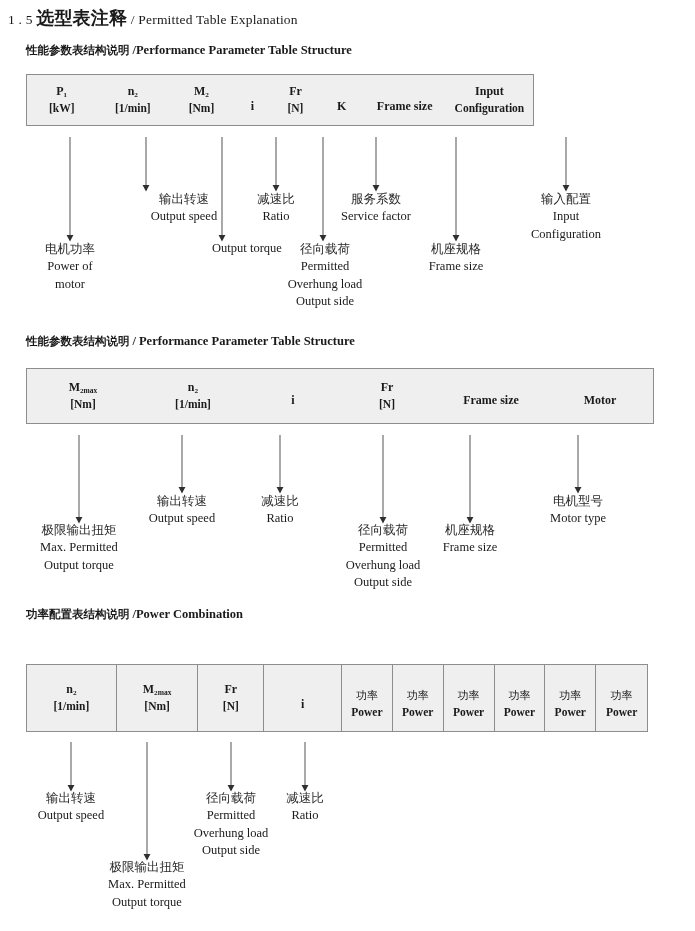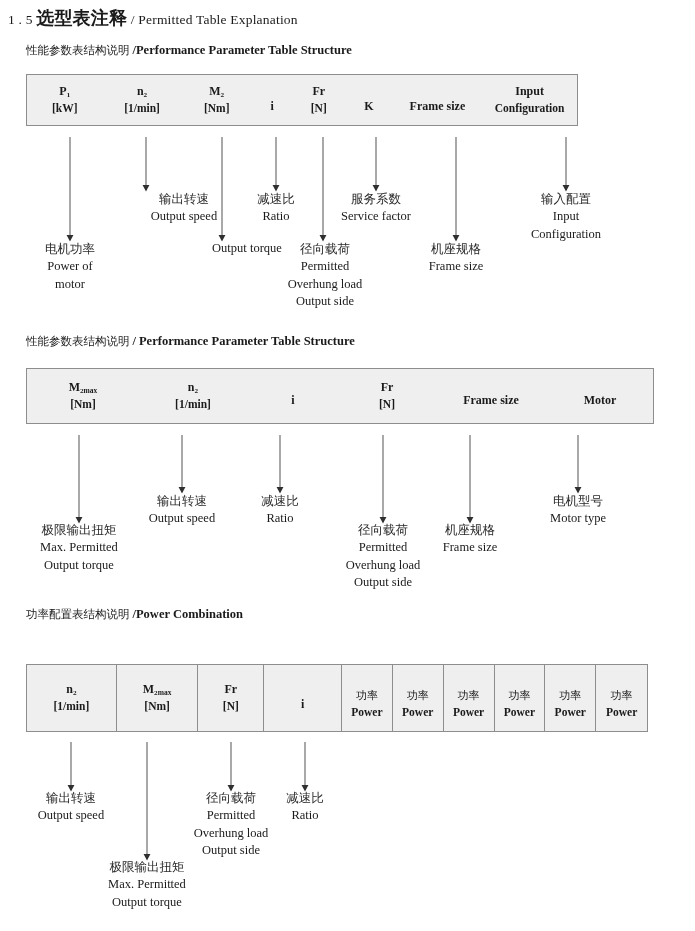--- a/index.html
+++ b/index.html
@@ -31,42 +31,42 @@
   .page-title .en  { font-family: "Liberation Serif", serif; }
 
   .section-title {
     position: absolute;
     left: 26px;
     font-size: 12px;
     white-space: nowrap;
   }
   .section-title .cn {
     font-family: "DejaVu Sans", sans-serif;
-    font-weight: 400;
+    font-weight: 700;
     font-size: 11.5px;
   }
   .section-title .en {
     font-family: "Liberation Serif", serif;
     font-weight: 700;
     font-size: 12.5px;
   }
   .st1 { top: 43px; }
   .st2 { top: 334px; }
   .st3 { top: 607px; }
 
   
   .tbl {
     position: absolute;
     box-sizing: border-box;
     background: #efefef;
     border: 1px solid #8d8d8d;
     display: flex;
     align-items: stretch;
   }
-  .tbl-1 { left: 26px; top: 74px;  width: 552px; height: 52px; }
+  .tbl-1 { left: 26px; top: 74px;  width: 508px; height: 52px; }
   .tbl-2 { left: 26px; top: 368px; width: 628px; height: 56px; }
   .tbl-3 { left: 26px; top: 664px; width: 622px; height: 68px; }
 
   .cell {
     box-sizing: border-box;
     display: flex;
     flex-direction: column;
     align-items: center;
     justify-content: center;
     text-align: center;

